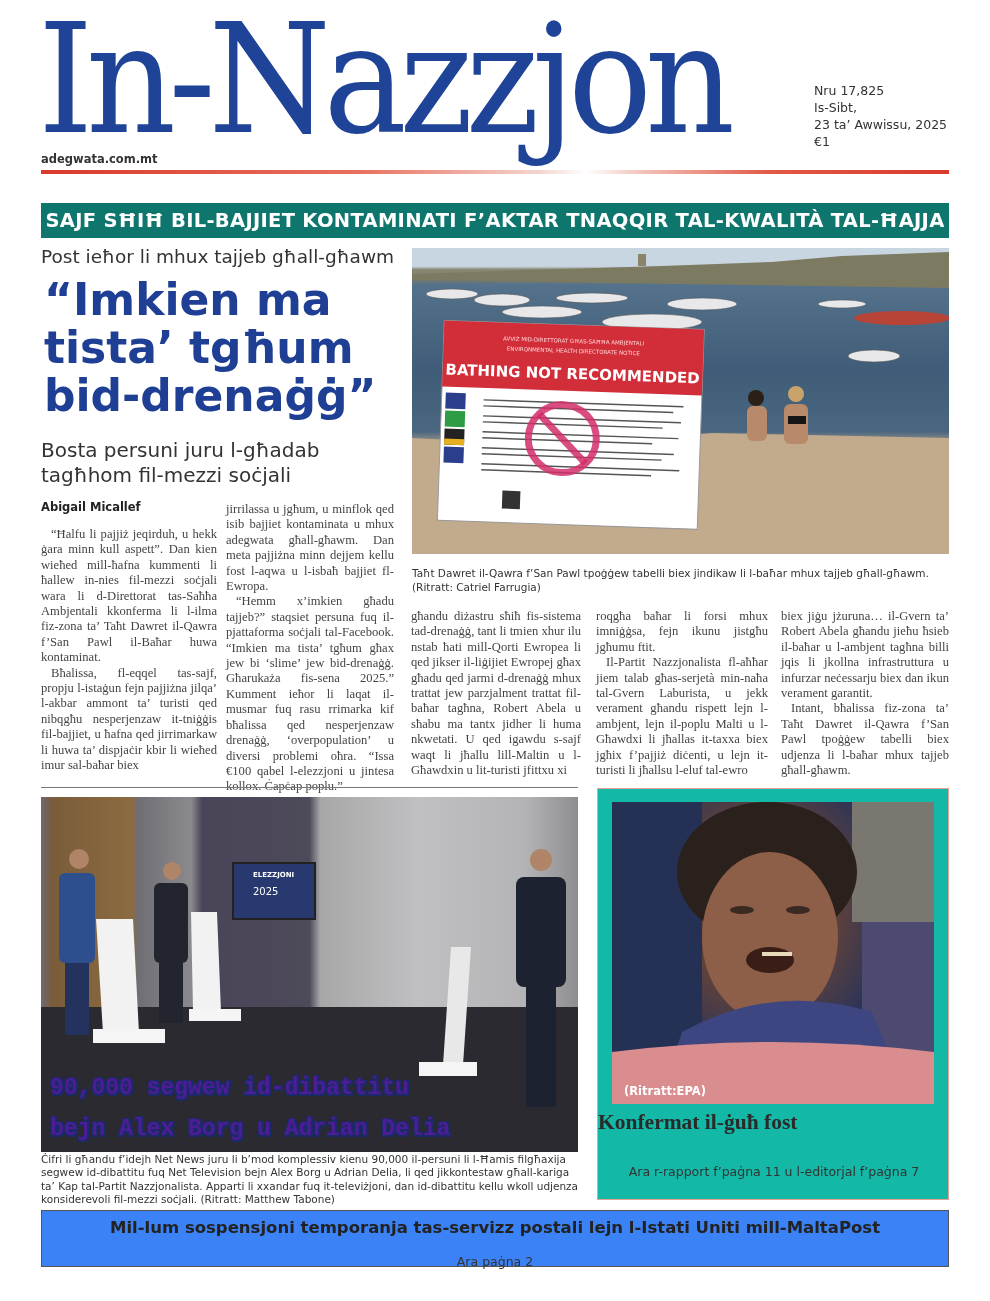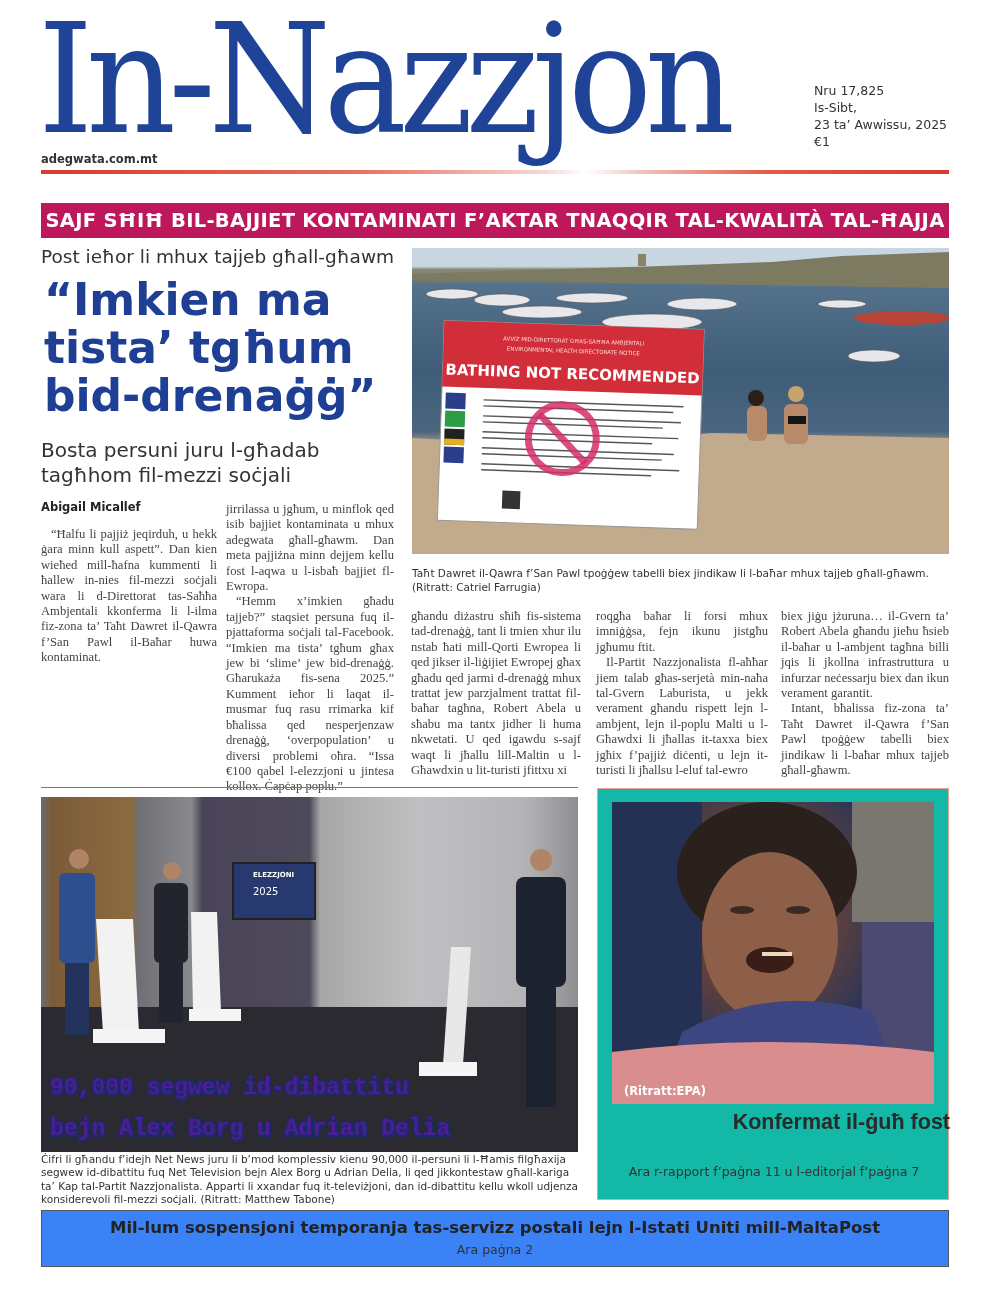--- a/index.html
+++ b/index.html
@@ -23,21 +23,21 @@
     background: linear-gradient(90deg, #d93a2b 0%, #e8705f 35%, #f5d5cf 55%, #ffffff 60%, #f2c4bc 66%, #e25a47 80%, #d93a2b 100%);
   }
   .issue-info {
     position: absolute; left: 814px; top: 82px;
     font-family: "DejaVu Sans", sans-serif; font-size: 12.5px; line-height: 17px; color: #333;
   }
 
   
   .red-banner {
     position: absolute; left: 41px; top: 203px; width: 908px; height: 35px;
-    background: #be185d; color: #fff;
+    background: #0f766e; color: #fff;
     display: flex; align-items: center; justify-content: center;
     font-family: "DejaVu Sans", sans-serif; font-weight: bold; font-size: 19.5px; letter-spacing: 0.3px;
   }
 
   
   .kicker {
     position: absolute; left: 41px; top: 246px;
     font-family: "DejaVu Sans", sans-serif; font-size: 18.5px; color: #333;
   }
   .headline {
@@ -98,40 +98,40 @@
   }
   .gaza-photo {
     position: absolute; left: 14px; top: 13px; width: 322px; height: 302px; overflow: hidden;
     background: radial-gradient(ellipse at 45% 35%, #8a5a44 0%, #6b4434 25%, #2c3458 55%, #2a2d3e 100%);
   }
   .gaza-credit {
     position: absolute; left: 12px; bottom: 6px;
     font-family: "DejaVu Sans", sans-serif; font-weight: bold; font-size: 11.5px; color: #fff;
   }
   .gaza-title {
-    position: absolute; left: 0; top: 320px; width: 352px; text-align: right;
-    font-family: Liberation Sans, sans-serif; font-weight: bold; font-size: 21.5px; line-height: 27px; color: #2a2a2a;
+    position: absolute; left: 0; top: 320px; width: 352px; text-align: left;
+    font-family: Liberation Serif, serif; font-weight: bold; font-size: 21.5px; line-height: 27px; color: #2a2a2a;
   }
   .gaza-sub {
     position: absolute; left: 0; top: 375px; width: 352px; text-align: center;
     font-family: "DejaVu Sans", sans-serif; font-size: 12.5px; color: #333;
   }
 
   
   .footer-box {
     position: absolute; left: 41px; top: 1210px; width: 908px; height: 57px;
     background: #3b82f6; border: 1px solid #555;
     text-align: center;
   }
   .footer-title {
     margin-top: 7px;
     font-family: "DejaVu Sans", sans-serif; font-weight: bold; font-size: 16.5px; color: #222;
   }
   .footer-sub {
-    margin-top: 5px;
+    margin-top: 17px;
     font-family: "DejaVu Sans", sans-serif; font-size: 12.5px; color: #333;
   }
   svg { display: block; }
 </style>
 </head>
 <body>
 
 <div class="masthead-title">In-Nazzjon</div>
 <div class="masthead-url">adegwata.com.mt</div>
 <div class="masthead-rule"></div>
@@ -146,36 +146,37 @@
   <span>SAJF SĦIĦ BIL-BAJJIET KONTAMINATI F’AKTAR TNAQQIR TAL-KWALITÀ TAL-ĦAJJA</span>
 </div>
 
 <div class="kicker">Post ieħor li mhux tajjeb għall-għawm</div>
 <div class="headline">“Imkien ma tista’ tgħum bid-drenaġġ”</div>
 <div class="subhead">Bosta persuni juru l-għadab tagħhom fil-mezzi soċjali</div>
 <div class="byline">Abigail Micallef</div>
 
 <div class="col col1">
   <p>“Ħalfu li pajjiż jeqirduh, u hekk ġara minn kull aspett”. Dan kien wieħed mill-ħafna kummenti li ħallew in-nies fil-mezzi soċjali wara li d-Direttorat tas-Saħħa Ambjentali kkonferma li l-ilma fiz-zona ta’ Taħt Dawret il-Qawra f’San Pawl il-Baħar huwa kontaminat.</p>
+  <p>Bħalissa, fl-eqqel tas-sajf, propju l-istaġun fejn pajjiżna jilqa’ l-akbar ammont ta’ turisti qed nibqgħu nesperjenzaw it-tniġġis fil-bajjiet, u ħafna qed jirrimarkaw li huwa ta’ dispjaċir kbir li wieħed imur sal-baħar biex</p>
 </div>
 <div class="col col2">
   <p style="text-indent:0">jirrilassa u jgħum, u minflok qed isib bajjiet kontaminata u mhux adegwata għall-għawm. Dan meta pajjiżna minn dejjem kellu fost l-aqwa u l-isbaħ bajjiet fl-Ewropa.</p>
   <p>“Hemm x’imkien għadu tajjeb?” staqsiet persuna fuq il-pjattaforma soċjali tal-Facebook. “Imkien ma tista’ tgħum għax jew bi ‘slime’ jew bid-drenaġġ. Għarukaża fis-sena 2025.” Kumment ieħor li laqat il-musmar fuq rasu rrimarka kif bħalissa qed nesperjenzaw drenaġġ, ‘overpopulation’ u diversi problemi oħra. “Issa €100 qabel l-elezzjoni u jintesa kollox. Ċapċap poplu.”</p>
   <p>Minkejja li l-Gvern bħalissa</p>
 </div>
 <div class="col col3">
   <p style="text-indent:0">għandu diżastru sħiħ fis-sistema tad-drenaġġ, tant li tmien xhur ilu nstab ħati mill-Qorti Ewropea li qed jikser il-liġijiet Ewropej għax għadu qed jarmi d-drenaġġ mhux trattat jew parzjalment trattat fil-baħar tagħna, Robert Abela u sħabu ma tantx jidher li huma nkwetati. U qed igawdu s-sajf waqt li jħallu lill-Maltin u l-Għawdxin u lit-turisti jfittxu xi</p>
 </div>
 <div class="col col4">
   <p style="text-indent:0">roqgħa baħar li forsi mhux imniġġsa, fejn ikunu jistgħu jgħumu ftit.</p>
   <p>Il-Partit Nazzjonalista fl-aħħar jiem talab għas-serjetà min-naħa tal-Gvern Laburista, u jekk verament għandu rispett lejn l-ambjent, lejn il-poplu Malti u l-Għawdxi li jħallas it-taxxa biex jgħix f’pajjiż diċenti, u lejn it-turisti li jħallsu l-eluf tal-ewro</p>
 </div>
 <div class="col col5">
   <p style="text-indent:0">biex jiġu jżuruna… il-Gvern ta’ Robert Abela għandu jieħu ħsieb il-baħar u l-ambjent tagħna billi jqis li jkollna infrastruttura u infurzar neċessarju biex dan ikun verament garantit.</p>
-  <p>Intant, bħalissa fiz-zona ta’ Taħt Dawret il-Qawra f’San Pawl tpoġġew tabelli biex jindikaw li l-baħar mhux tajjeb għall-għawm.</p>
+  <p>Intant, bħalissa fiz-zona ta’ Taħt Dawret il-Qawra f’San Pawl tpoġġew tabelli biex udjenza li l-baħar mhux tajjeb għall-għawm.</p>
 </div>
 
 <div class="beach-photo">
   <svg width="537" height="306" viewBox="0 0 537 306">
 
     <path d="M0 26 L120 22 L250 18 L360 14 L430 8 L537 4 L537 40 L0 32 Z" fill="#7d7a62"></path>
     <rect x="226" y="6" width="8" height="12" fill="#8c846a"></rect>
 
     <g fill="#e8e8ea" stroke="#555" stroke-width="0.6">
       <ellipse cx="40" cy="46" rx="26" ry="5"></ellipse>

